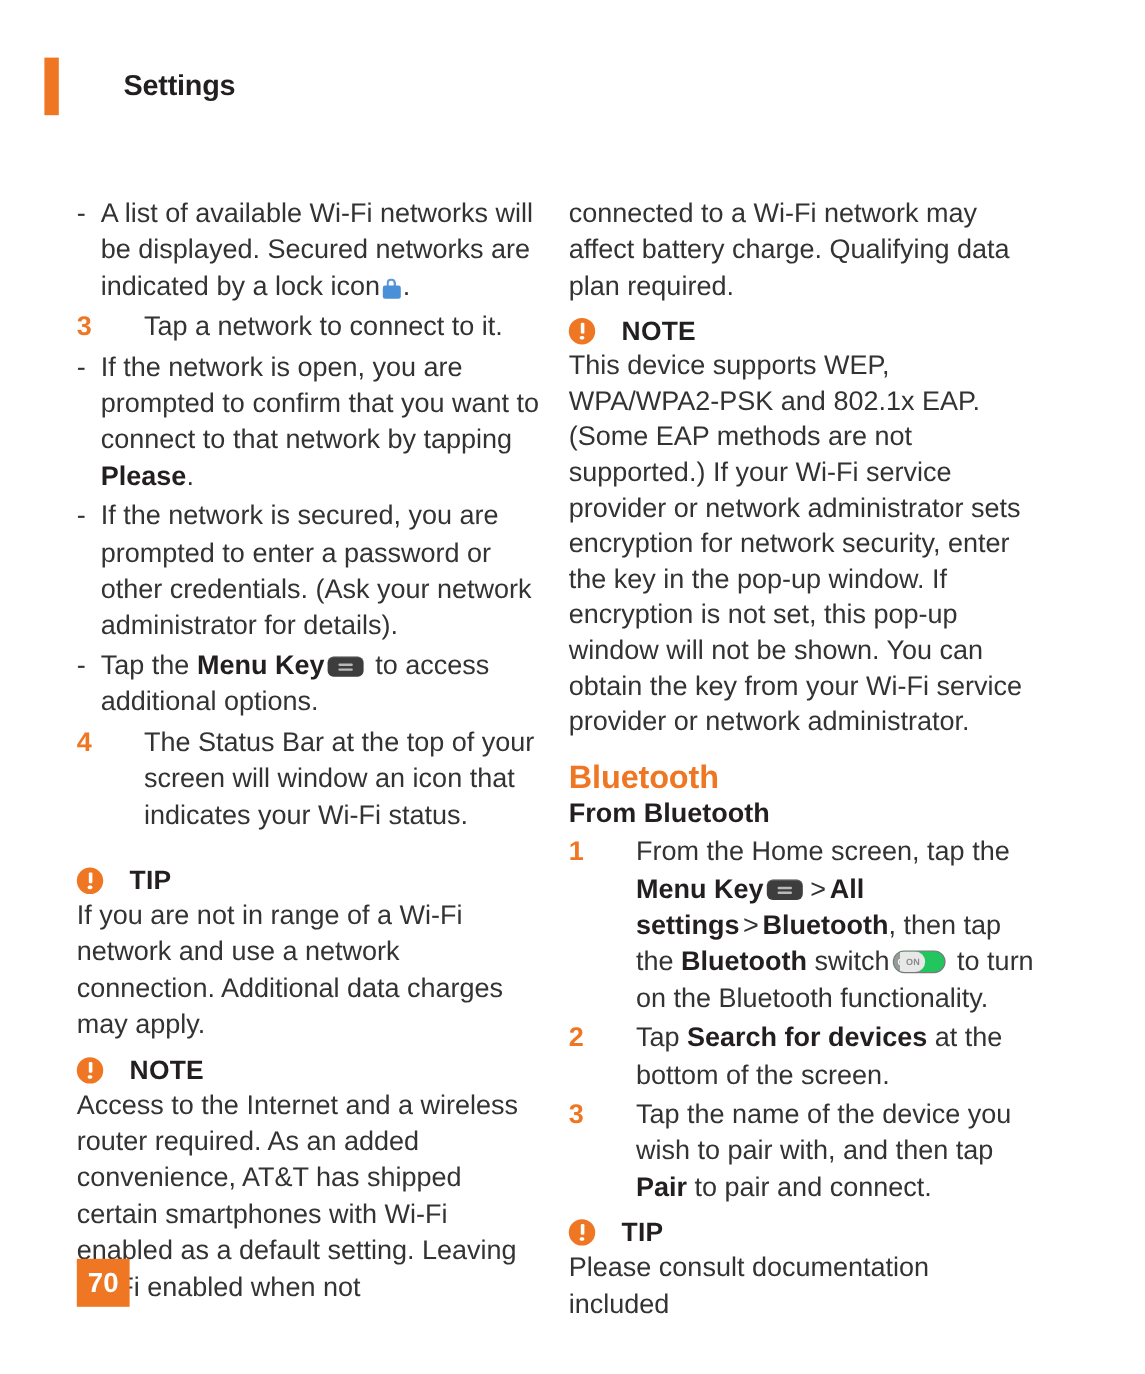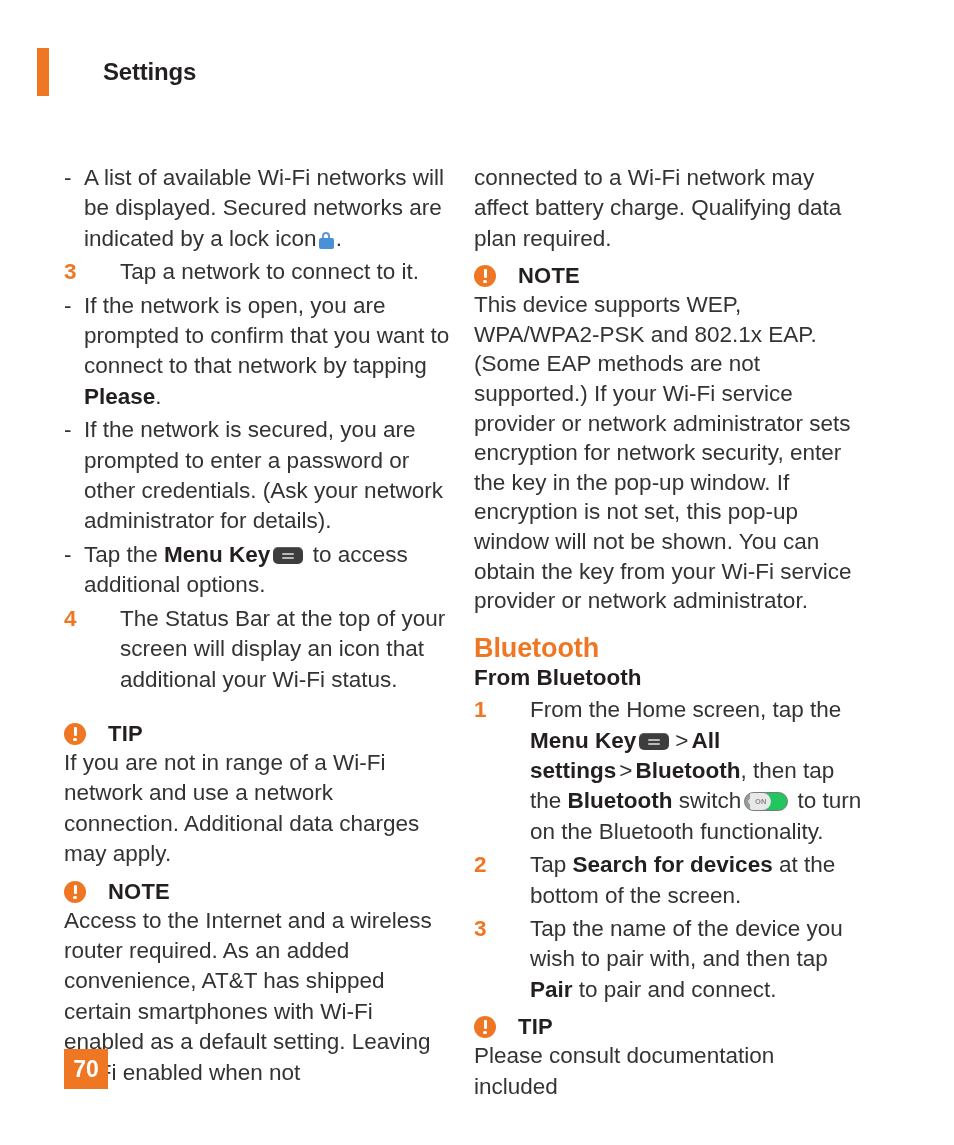--- a/index.html
+++ b/index.html
@@ -320,21 +320,21 @@
 
     <div class="item">
       <span class="marker">-</span>
       <span class="item-body"><span>Tap the</span> <b>Menu Key</b><span class="icon-menu-key"></span> <span>to access additional options.</span></span>
     </div>
 
     <div class="gap-s"></div>
 
     <div class="item num-item">
       <span class="marker num">4</span>
-      <span class="item-body">The Status Bar at the top of your screen will display an icon that  additional your Wi-Fi status.</span>
+      <span class="item-body">The Status Bar at the top of your screen will window an icon that  indicates your Wi-Fi status.</span>
     </div>
 
     <div class="gap-xl"></div>
 
     <div class="callout-head">
       <span class="warn-icon"></span>
       <span class="callout-label">TIP</span>
     </div>
     <p class="para">If you are not in range of a Wi-Fi network and use a network connection. Additional data charges may apply.</p>
 

